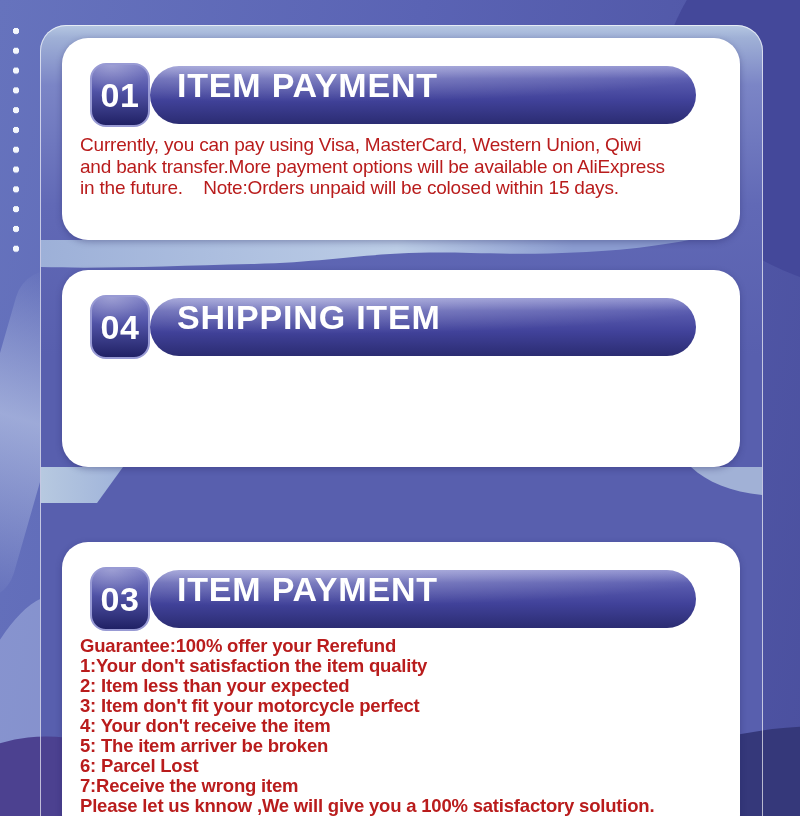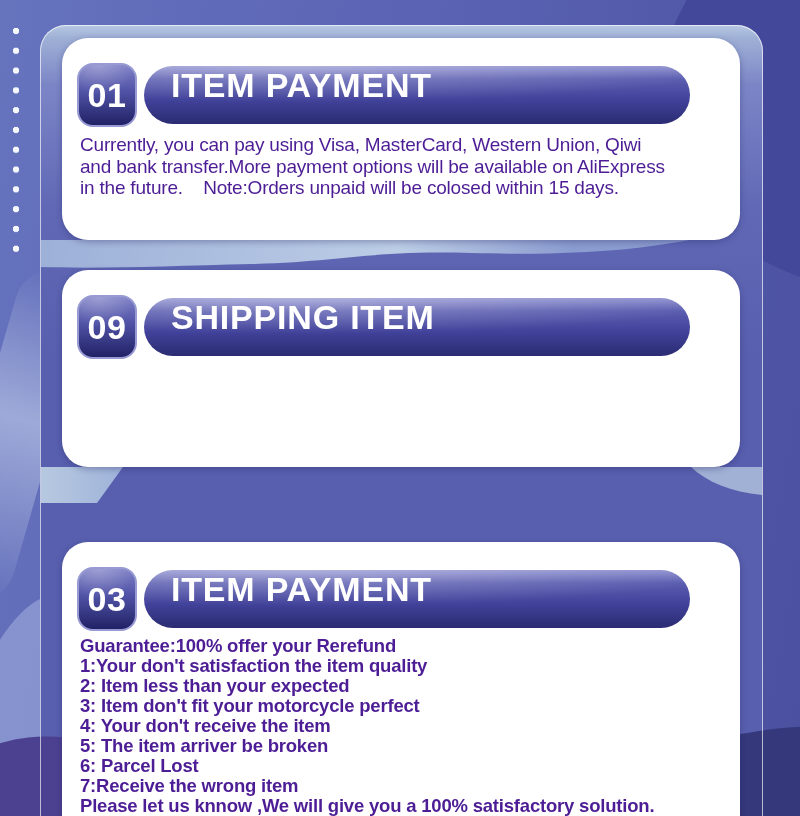--- a/index.html
+++ b/index.html
@@ -37,34 +37,34 @@
   .blob-purple-bottom-left{position:absolute;left:-75px;top:742px;width:300px;height:220px;
          background:#4c4190;border-radius:50%;transform:rotate(20deg);z-index:2;}
 
   
   .card{position:absolute;left:62px;width:678px;background:#ffffff;border-radius:26px;
         box-shadow:0 2px 6px rgba(35,35,95,.35);z-index:4;}
   .card-1{top:38px;height:202px;}
   .card-2{top:270px;height:197px;}
   .card-3{top:503px;height:298px;margin-top:39px;}
 
-  .card-header{position:absolute;left:15px;top:25px;display:flex;align-items:center;gap:7px;}
+  .card-header{position:absolute;left:28px;top:25px;display:flex;align-items:center;gap:0;}
   .num-badge{width:56px;height:60px;border:2px solid #989ad4;border-radius:16px;
         background:radial-gradient(120% 90% at 35% 0%,rgba(255,255,255,.25),rgba(255,255,255,0) 55%),
                    linear-gradient(180deg,#7e80c6 0%,#5254a8 42%,#202165 100%);
         display:flex;align-items:center;justify-content:center;}
   .num{color:#ffffff;font-size:34px;font-weight:bold;letter-spacing:.5px;}
   .title-pill{width:546px;height:58px;border-radius:29px;
         background:radial-gradient(130% 100% at 28% 0%,rgba(255,255,255,.30),rgba(255,255,255,0) 62%),
                    linear-gradient(180deg,#8f91d0 0%,#5b5db0 22%,#41429a 58%,#2b2c72 100%);
         display:flex;align-items:flex-start;}
   .title{color:#ffffff;font-size:34px;font-weight:bold;letter-spacing:.8px;padding-left:27px;white-space:nowrap;}
 
   .card-body{position:absolute;left:18px;right:18px;top:96px;
-        color:#4c1d95;font-size:19px;line-height:21.5px;letter-spacing:-.2px;white-space:pre-wrap;}
+        color:#b91c1c;font-size:19px;line-height:21.5px;letter-spacing:-.2px;white-space:pre-wrap;}
   .card-3 .card-body{top:94px;font-size:18.5px;line-height:20px;font-weight:bold;}
 </style>
 </head>
 <body>
 
 <div class="stage">
 
   <div class="swirl-top-right"></div>
   <div class="band-left-1"></div>
   <div class="band-left-2"></div>
@@ -112,21 +112,21 @@
       </div>
     </div>
     <div class="card-body">Currently, you can pay using Visa, MasterCard, Western Union, Qiwi
 and bank transfer.More payment options will be available on AliExpress
 in the future.    Note:Orders unpaid will be colosed within 15 days.</div>
   </section>
 
   <section class="card card-2">
     <div class="card-header">
       <div class="num-badge">
-        <span class="num">09</span>
+        <span class="num">04</span>
       </div>
       <div class="title-pill">
         <span class="title">SHIPPING ITEM</span>
       </div>
     </div>
   </section>
 
   <section class="card card-3">
     <div class="card-header">
       <div class="num-badge">

